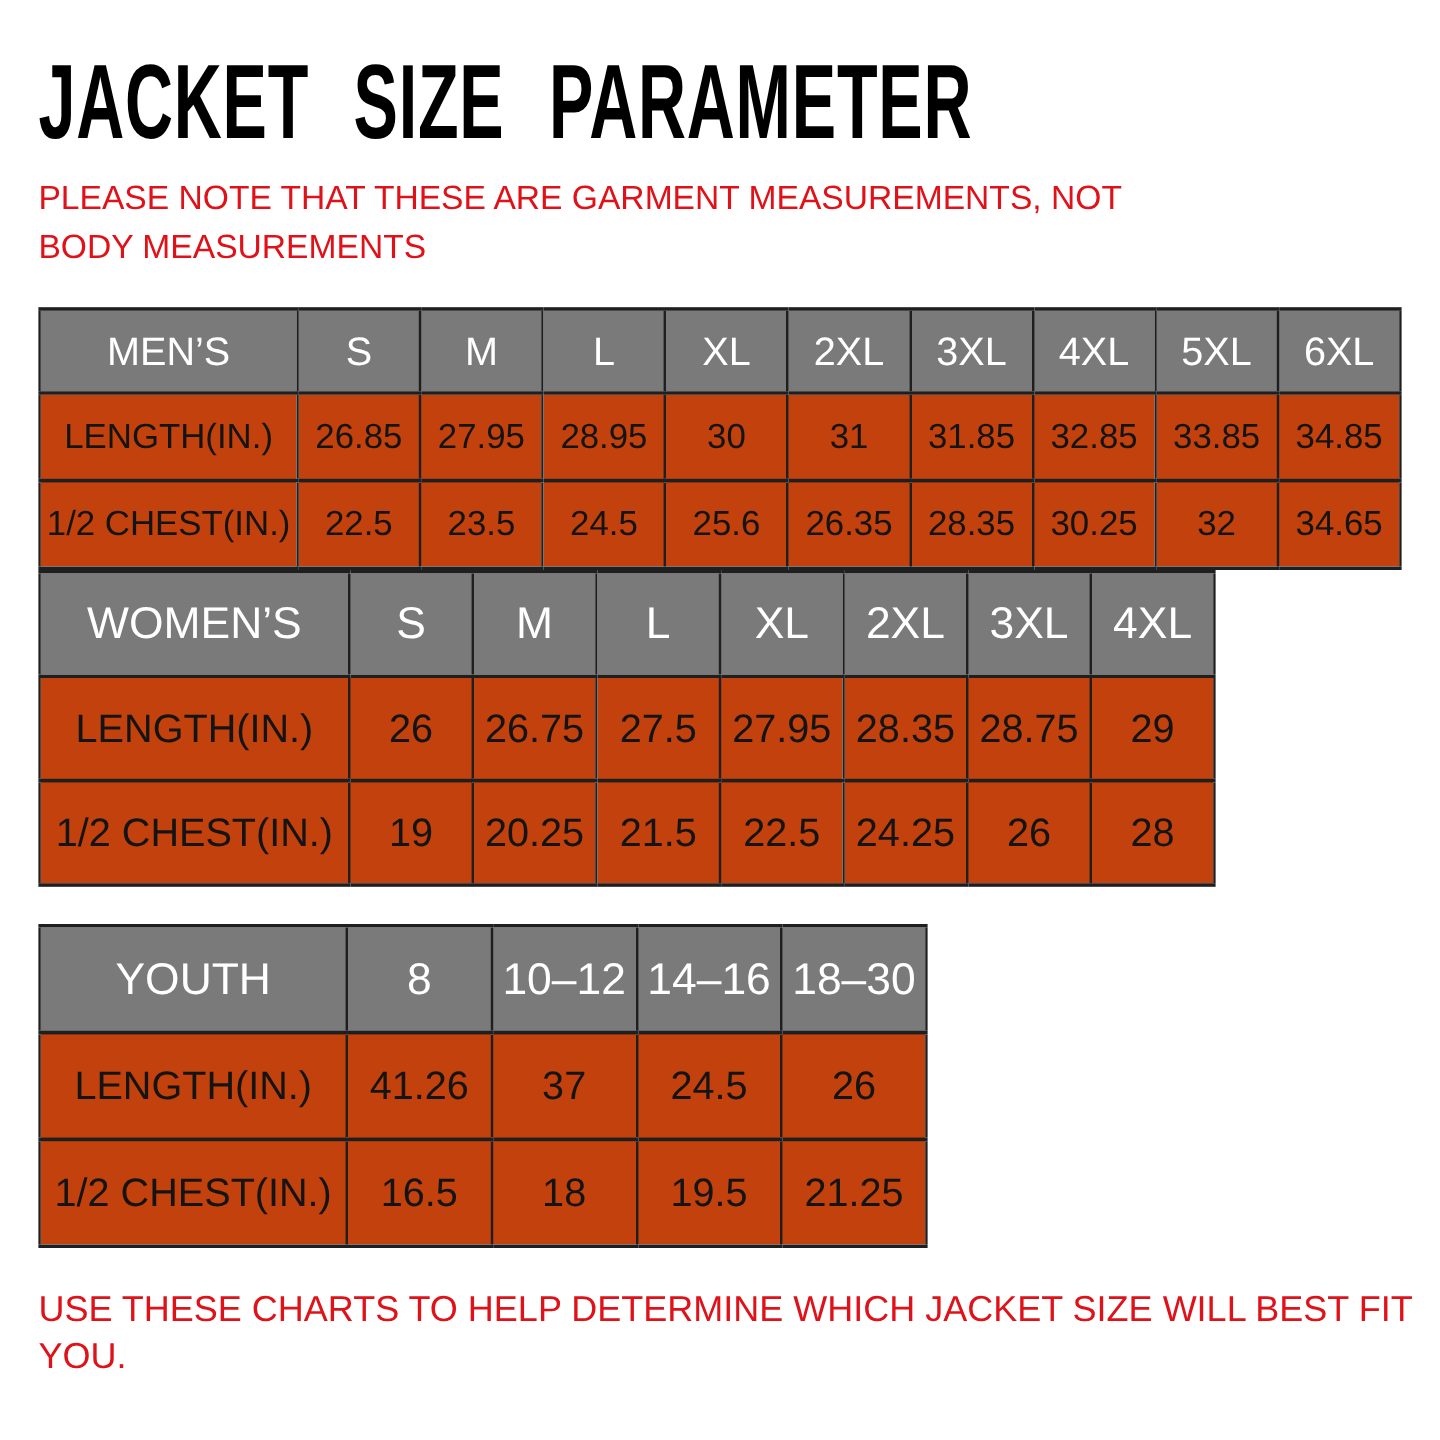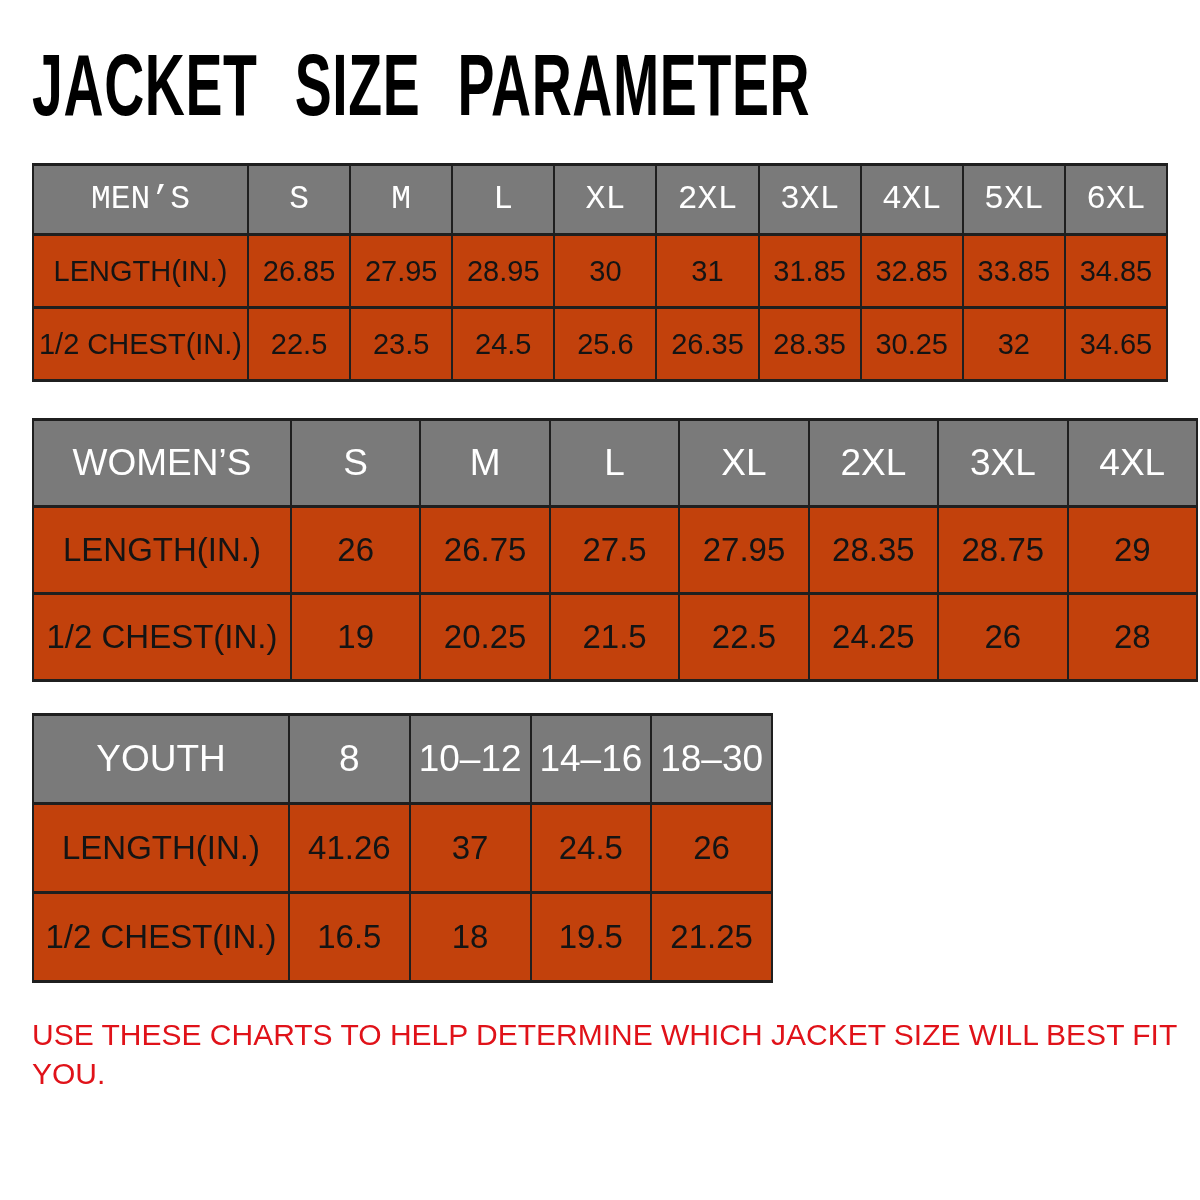--- a/index.html
+++ b/index.html
@@ -69,25 +69,25 @@
     color: #ffffff;
   }
   table.size-table tbody th,
   table.size-table tbody td {
     background: #c2410c;
   }
 
   .t-mens { width: 1136px; margin-top: 30px; }
   .t-mens thead tr { height: 70px; }
   .t-mens tbody tr { height: 73px; }
-  .t-mens thead th { font-size: 33px; font-family: Liberation Mono, monospace; }
+  .t-mens thead th { font-size: 33px; }
   .t-mens tbody th, .t-mens tbody td { font-size: 29px; }
   .t-mens th:first-child, .t-mens td:first-child { width: 213px; }
 
-  .t-womens { width: 1166px; margin-top: 36px; }
+  .t-womens { width: 981px; }
   .t-womens thead tr { height: 87px; }
   .t-womens tbody tr { height: 87px; }
   .t-womens thead th { font-size: 37px; }
   .t-womens tbody th, .t-womens tbody td { font-size: 33px; }
   .t-womens th:first-child, .t-womens td:first-child { width: 256px; }
 
   .t-youth { width: 741px; margin-top: 31px; border-radius: 23px; }
   .t-youth thead tr { height: 89px; }
   .t-youth tbody tr { height: 89px; }
   .t-youth thead th { font-size: 37px; }
@@ -112,20 +112,21 @@
     font-weight: 400;
   }
 </style>
 </head>
 <body>
 
 <div class="page">
 
   <h1 class="title"><span class="title-inner">JACKET SIZE PARAMETER</span></h1>
 
+  <p class="note">PLEASE NOTE THAT THESE ARE GARMENT MEASUREMENTS, NOT BODY MEASUREMENTS</p>
 
   <table class="size-table t-mens">
       <thead>
         <tr>
           <th>MEN’S</th>
           <th>S</th>
           <th>M</th>
           <th>L</th>
           <th>XL</th>
           <th>2XL</th>

